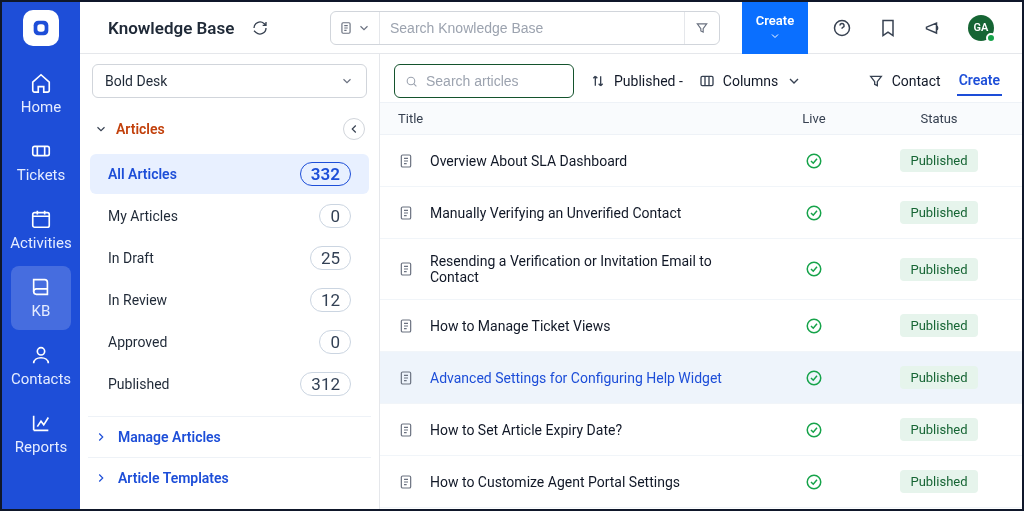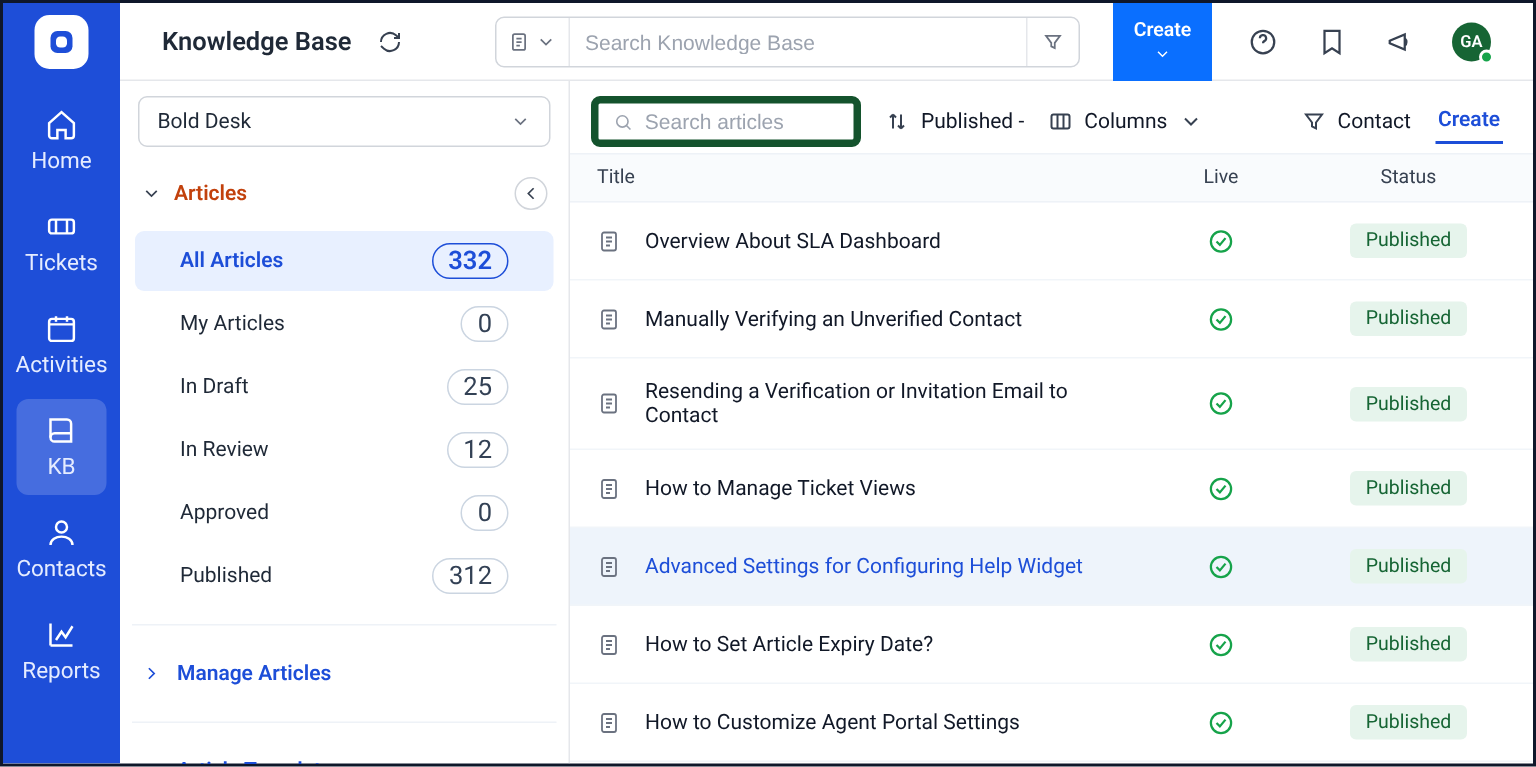--- a/index.html
+++ b/index.html
@@ -41,31 +41,31 @@
 
 
 .side { width: 300px; border-right: 1px solid #e5e7eb; display: flex; flex-direction: column; padding: 10px 8px; overflow-y: auto; }
 .brand-select { border: 1px solid #d1d5db; border-radius: 6px; height: 34px; display: flex; align-items: center; justify-content: space-between; padding: 13px 12px; margin: 0 4px 14px; cursor: pointer; }
 .brand-select svg { width: 14px; height: 14px; stroke: #6b7280; fill: none; stroke-width: 2; }
 .side-section-hdr { display: flex; align-items: center; justify-content: space-between; padding: 6px 6px; font-weight: 600; color: #c2410c; cursor: pointer; }
 .side-section-hdr .left { display: flex; align-items: center; gap: 8px; }
 .side-section-hdr svg { width: 14px; height: 14px; stroke: #374151; fill: none; stroke-width: 2; }
 .collapse-handle { width: 22px; height: 22px; border: 1px solid #d1d5db; border-radius: 50%; display: flex; align-items: center; justify-content: center; }
 .side-list { margin: 6px 0 10px; }
-.side-item { display: flex; align-items: center; justify-content: space-between; padding: 8px 30px; margin: 2px 2px; border-radius: 6px; cursor: pointer; }
+.side-item { display: flex; align-items: center; justify-content: space-between; padding: 8px 18px; margin: 2px 2px; border-radius: 6px; cursor: pointer; }
 .side-item.active { background: #e8f0ff; color: #1d4ed8; font-weight: 600; }
 .side-item.active .badge { border-color: #1d4ed8; color: #1d4ed8; }
 .badge { border: 1px solid #cbd5e1; border-radius: 999px; padding: 1px 10px; font-size: 17px; color: #334155; min-width: 30px; text-align: center; }
-.side-link { display: flex; align-items: center; gap: 10px; padding: 24px 6px; color: #1d4ed8; font-weight: 600; cursor: pointer; border-top: 1px solid #eef2f7; }
+.side-link { display: flex; align-items: center; gap: 10px; padding: 12px 6px; color: #1d4ed8; font-weight: 600; cursor: pointer; border-top: 1px solid #eef2f7; }
 .side-link svg { width: 14px; height: 14px; stroke: #1d4ed8; fill: none; stroke-width: 2; }
 
 
 .panel { flex: 1; display: flex; flex-direction: column; overflow: hidden; }
 .toolbar { display: flex; align-items: center; gap: 16px; padding: 10px 14px 4px; }
-.tool-search { display: flex; align-items: center; gap: 8px; border: 5px solid #14532d; border-radius: 6px; height: 34px; padding: 0 10px; width: 180px; }
+.tool-search { display: flex; align-items: center; gap: 8px; border: 1px solid #14532d; border-radius: 6px; height: 34px; padding: 0 10px; width: 180px; }
 .tool-search svg { width: 15px; height: 15px; stroke: #9ca3af; fill: none; stroke-width: 2; }
 .tool-search input { border: none; outline: none; width: 100%; font-size: 14px; }
 .tool-search input::placeholder { color: #9ca3af; }
 .tool-btn { display: flex; align-items: center; gap: 8px; cursor: pointer; color: #111827; }
 .tool-btn svg { width: 16px; height: 16px; stroke: #374151; fill: none; stroke-width: 2; }
 .toolbar-spacer { flex: 1; }
 .create-link { color: #1d4ed8; font-weight: 600; cursor: pointer; padding: 6px 2px; border-bottom: 2px solid #1d4ed8; margin-right: 6px; }
 
 .theadrow { display: flex; align-items: center; padding: 8px 18px; color: #374151; font-size: 13px; border-top: 1px solid #eef2f7; border-bottom: 1px solid #eef2f7; background: #f9fbfd; }
 .col-title { flex: 1; }

